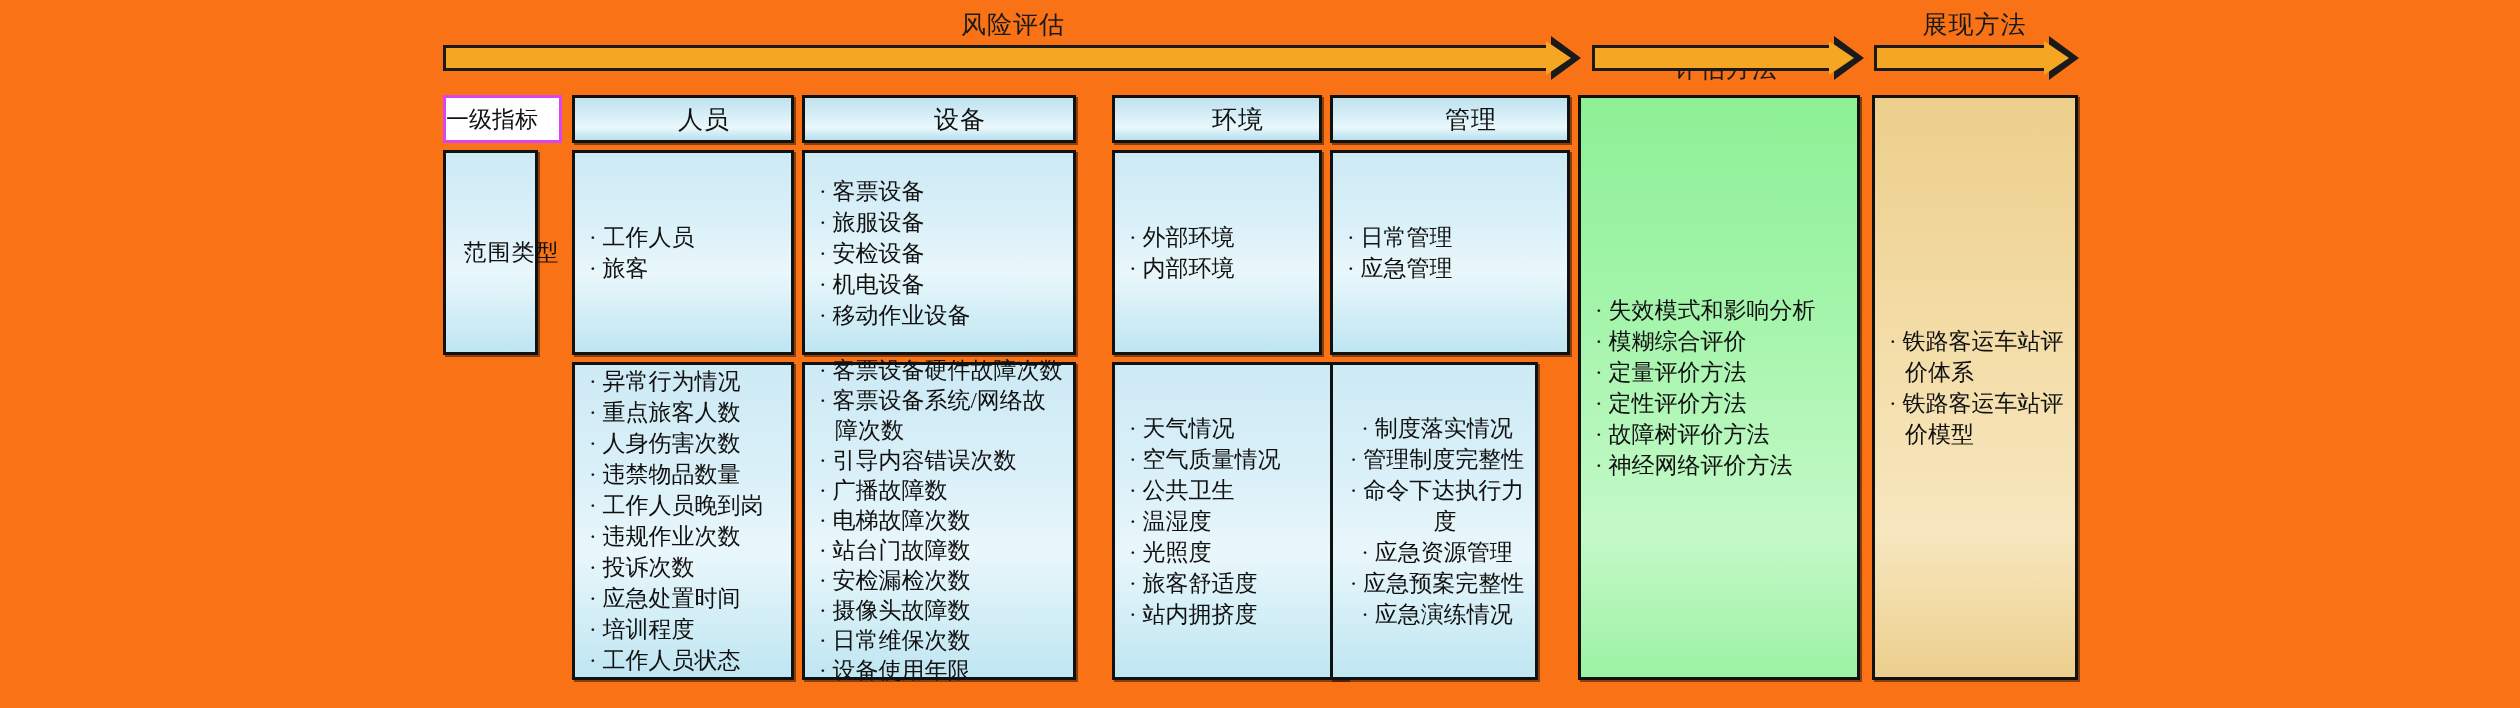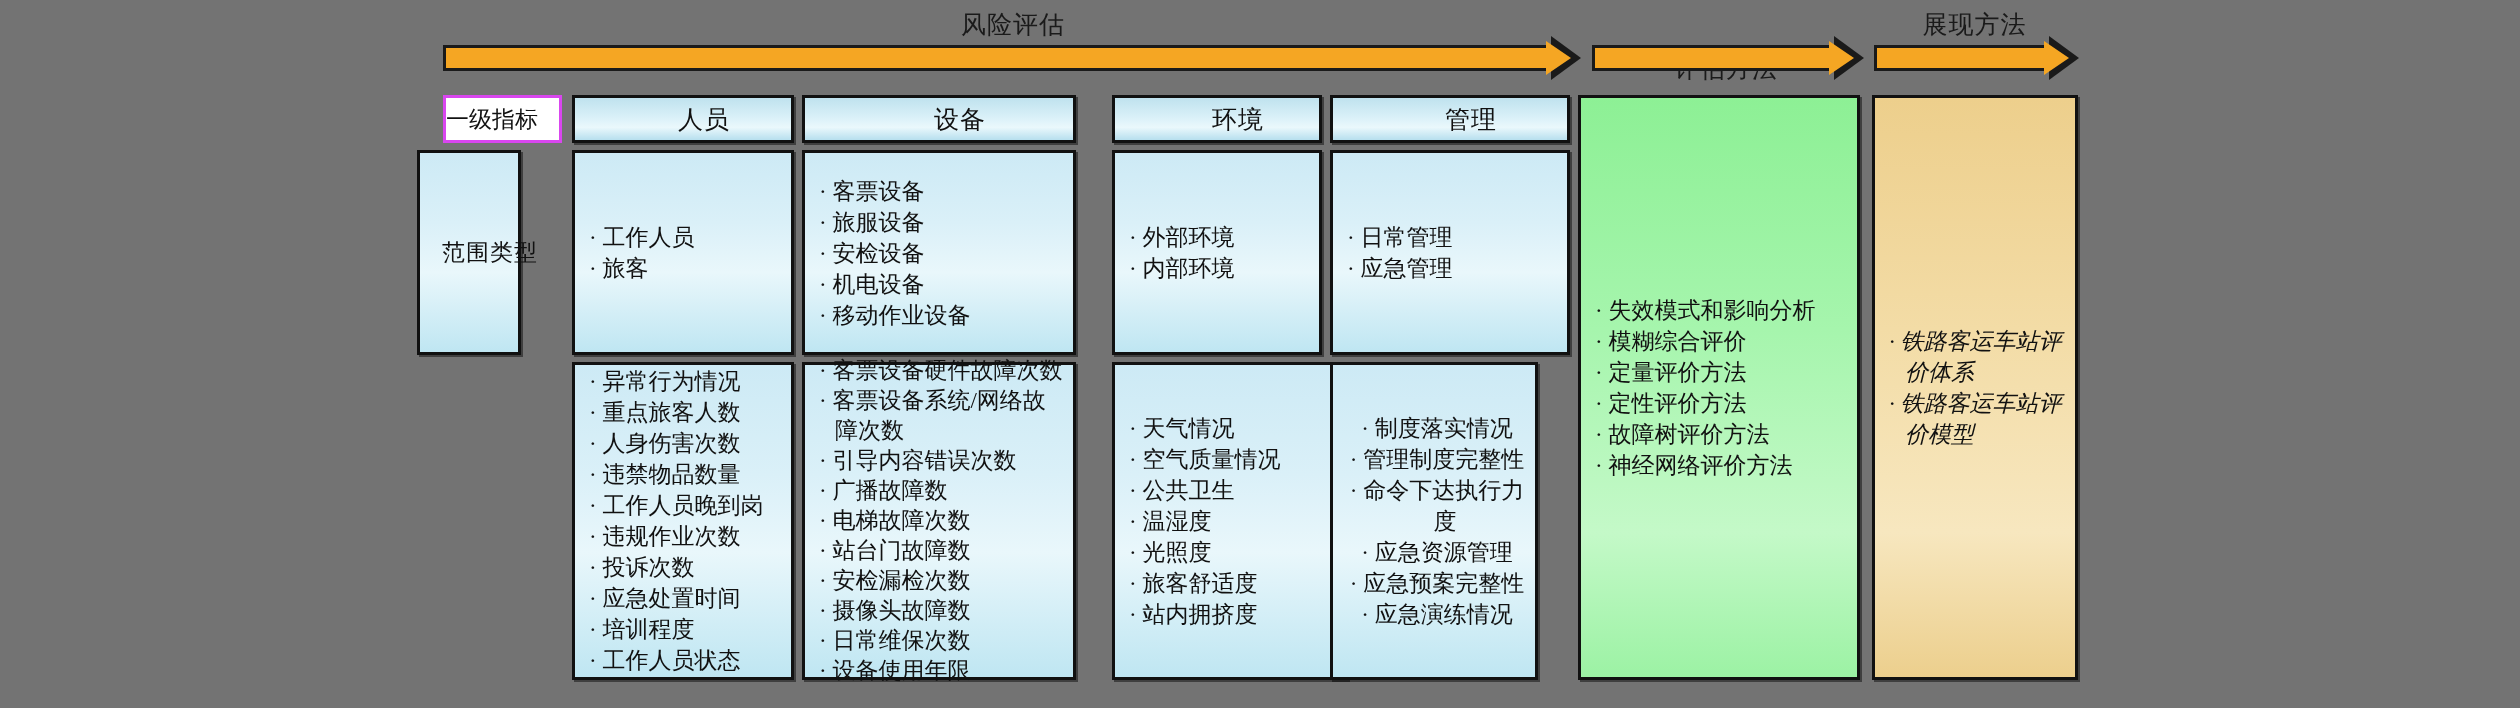--- a/index.html
+++ b/index.html
@@ -2,21 +2,21 @@
 <html><head>
 <meta charset="utf-8">
 <style>
   html,body{margin:0;padding:0;background:#ffffff;}
   body{
     width:2520px;height:708px;
     font-family:"Liberation Serif","DejaVu Serif",serif;
     -webkit-font-smoothing:antialiased;
     overflow:hidden;
   }
-  #stage{position:relative;width:2520px;height:708px;background:#737373;}
+  #stage{position:relative;width:2520px;height:708px;background:#f97316;}
 
   
   .arrow-label{
     position:absolute;
     font-size:25px;
     color:#1a1a1a;
     text-align:center;
     white-space:nowrap;
     letter-spacing:1px;
   }
@@ -66,21 +66,20 @@
     display:flex;align-items:center;justify-content:center;
   }
   .cell.rowlabel{
     display:flex;align-items:center;justify-content:center;
   }
   .cell.green{
     background:linear-gradient(180deg,#8df095 0%, #a6f5ad 40%, #c4f9c8 75%, #9cf2a4 100%);
   }
   .cell.tan{
     background:linear-gradient(180deg,#edcf8c 0%, #f3dca6 40%, #f7e7bf 75%, #eccf8d 100%);
-    font-style:italic;
   }
   .corner{
     position:absolute;
     box-sizing:border-box;
     border:3px solid #d946ef;
     background:#ffffff;
     display:flex;align-items:center;justify-content:flex-start;
   }
   .cell-title{
     font-size:25px;color:#111;white-space:nowrap;letter-spacing:1px;
@@ -165,21 +164,21 @@
     </div>
   </div>
 
   <div class="cell tan" style="left:1872px;top:95px;width:206px;height:585px;">
     <div class="bullets mid">
       <span class="bi">铁路客运车站评价体系</span>
       <span class="bi">铁路客运车站评价模型</span>
     </div>
   </div>
 
-  <div class="cell rowlabel" style="left:417px;top:150px;width:104px;height:205px;">
+  <div class="cell rowlabel" style="left:443px;top:150px;width:95px;height:205px;">
     <span class="cell-title" style="font-size:23px;">范围类型</span>
   </div>
 
   <div class="cell" style="left:572px;top:150px;width:222px;height:205px;">
     <div class="bullets mid">
       <span class="bi">工作人员</span>
       <span class="bi">旅客</span>
     </div>
   </div>
 

